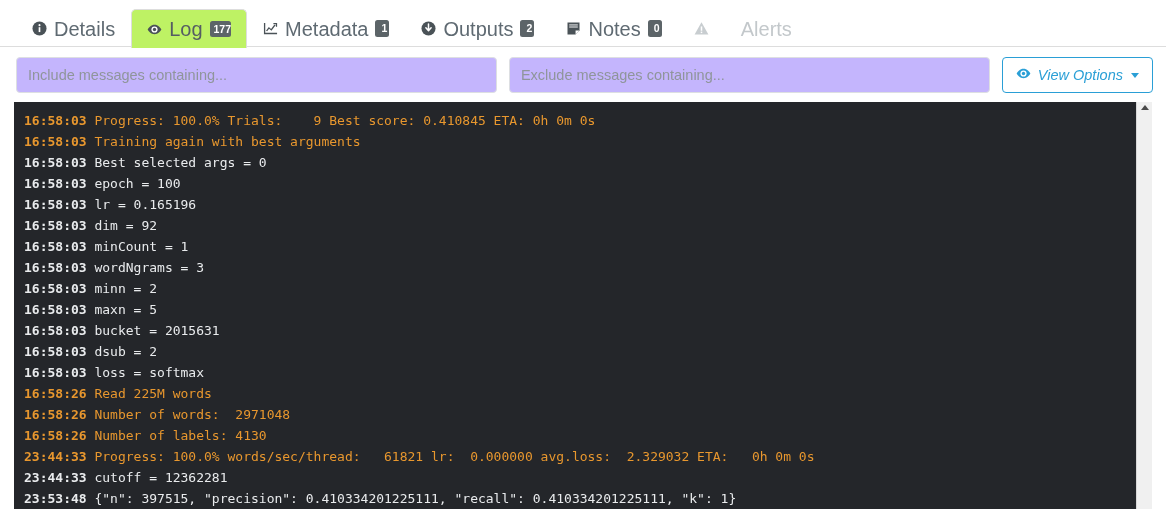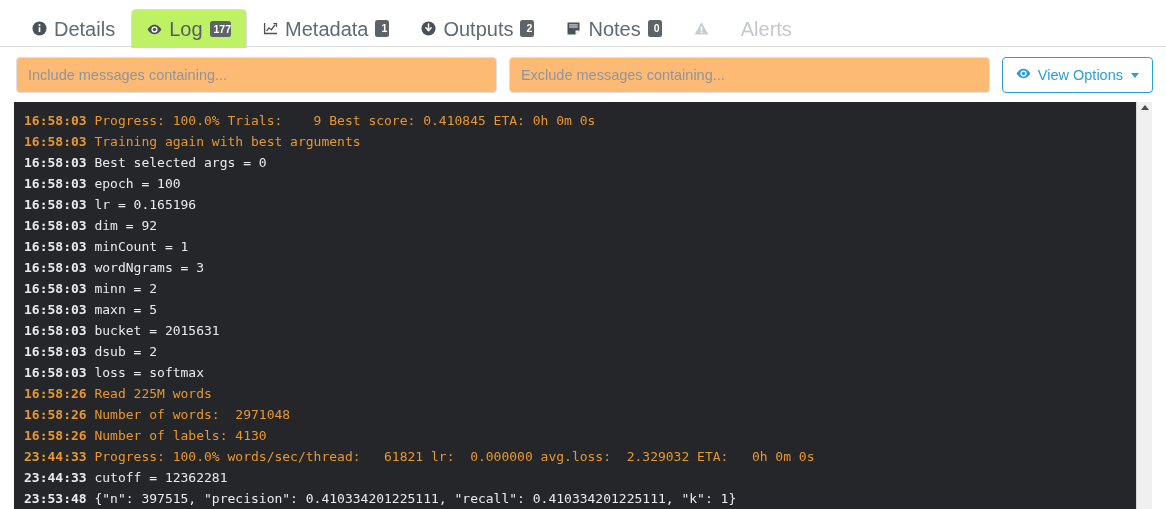--- a/index.html
+++ b/index.html
@@ -87,21 +87,21 @@
     display: flex;
     align-items: center;
     gap: 12px;
     padding: 10px 13px 9px 16px;
     background: #ffffff;
   }
   .finput {
     height: 36px;
     border: 1px solid #dddfe2;
     border-radius: 4px;
-    background: #fdba74;
+    background: #c4b5fd;
     font-size: 14.5px;
     color: #55585c;
     padding: 0 11px;
     outline: none;
     font-family: "Liberation Sans", sans-serif;
   }
   .finput::placeholder { color: #8f959b; opacity: 1; }
   #include-input { width: 488px; }
   #exclude-input { width: 488px; }
   .viewopts {
@@ -111,20 +111,21 @@
     gap: 7px;
     padding: 0 13px;
     background: #ffffff;
     border: 1px solid #2a9fd6;
     border-radius: 4px;
     color: #2a9fd6;
     font-size: 14.5px;
     cursor: pointer;
     white-space: nowrap;
     margin-left: auto;
+    font-style: italic;
   }
   .viewopts .caret {
     width: 0; height: 0;
     border-left: 4.5px solid transparent;
     border-right: 4.5px solid transparent;
     border-top: 5px solid #2a9fd6;
     display: inline-block;
     margin-left: 1px;
   }
 

